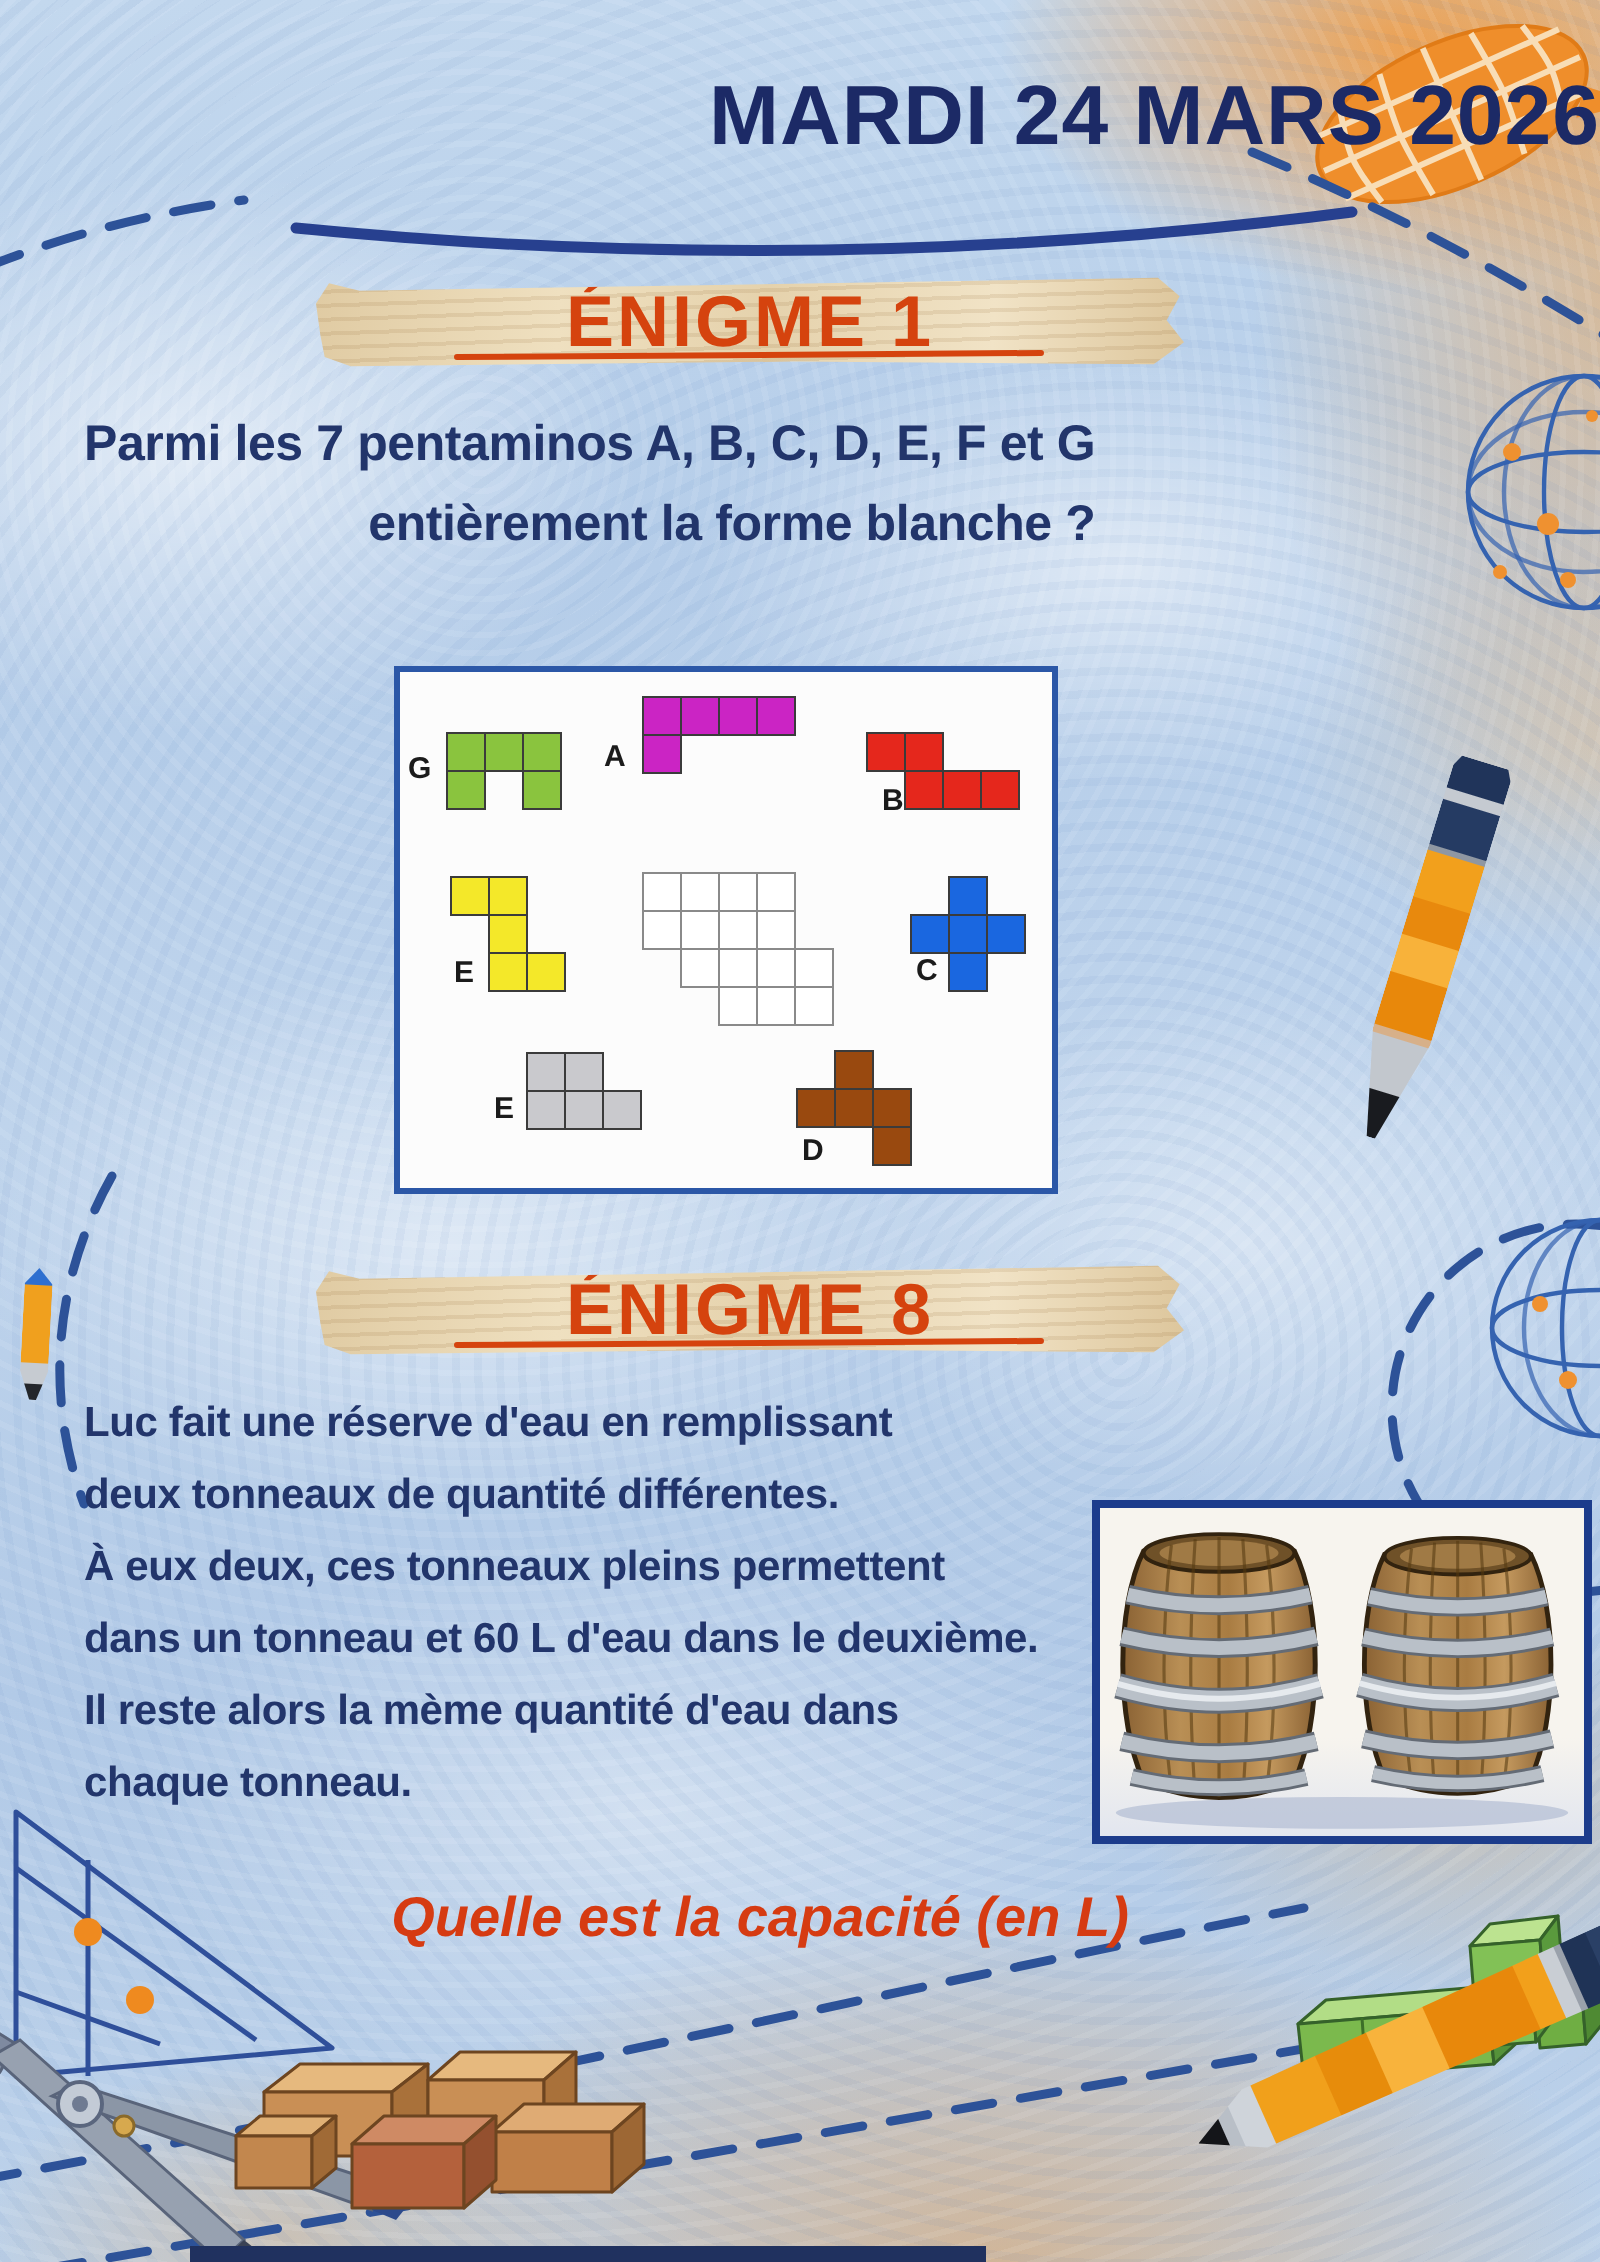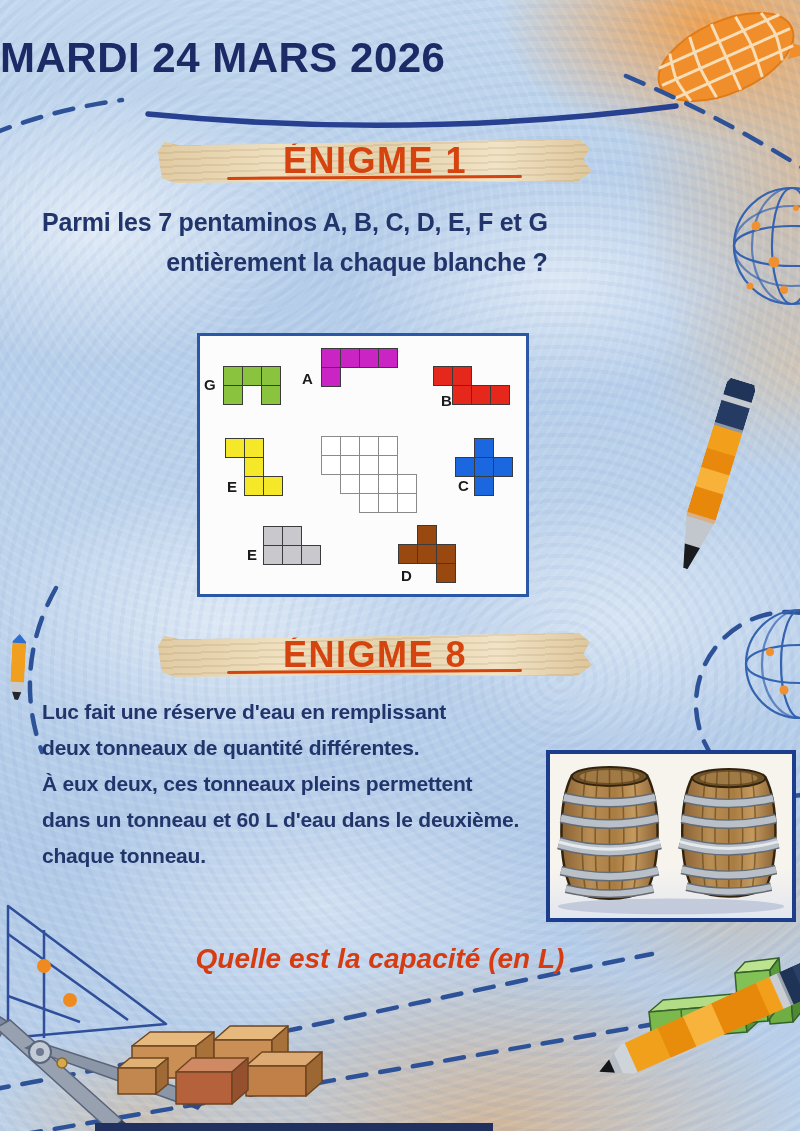--- a/index.html
+++ b/index.html
@@ -17,21 +17,21 @@
       radial-gradient(ellipse 300px 160px at 70% 25%, rgba(255,255,255,.55), rgba(255,255,255,0) 70%),
       radial-gradient(ellipse 340px 200px at 28% 55%, rgba(255,255,255,.5), rgba(255,255,255,0) 70%),
       radial-gradient(ellipse 300px 180px at 78% 55%, rgba(255,255,255,.42), rgba(255,255,255,0) 70%),
       radial-gradient(ellipse 360px 200px at 40% 80%, rgba(255,255,255,.4), rgba(255,255,255,0) 70%),
       linear-gradient(180deg,#c3d8ee 0%,#b5cde9 25%,#bfd4ec 50%,#b2cae7 75%,#bdd2ea 100%);
   }
   .texture{position:absolute;inset:0;pointer-events:none;opacity:.55;
     background-image:
       repeating-radial-gradient(circle at 30% 20%, rgba(255,255,255,.14) 0 3px, rgba(255,255,255,0) 3px 9px),
       repeating-radial-gradient(circle at 70% 60%, rgba(90,130,190,.12) 0 4px, rgba(90,130,190,0) 4px 11px);}
-  .page-title{position:absolute;left:0;top:34px;width:800px;text-align:left;
+  .page-title{position:absolute;left:0;top:34px;width:800px;text-align:right;
     font-size:42px;font-weight:800;letter-spacing:.5px;color:#1c2a66;}
   .swoosh{position:absolute;left:140px;top:98px;}
   .banner{position:absolute;left:158px;width:434px;height:46px;text-align:center;
     background:
       repeating-linear-gradient(178deg, rgba(150,110,60,.14) 0 2px, rgba(150,110,60,0) 2px 7px),
       linear-gradient(93deg,#e0cba3,#efe0c0 28%,#e5d2ac 52%,#f1e3c6 78%,#ddc69c);
     clip-path:polygon(0% 30%,1.5% 8%,5% 16%,97% 2%,99.5% 22%,98% 48%,100% 72%,96.5% 96%,55% 93%,4% 98%,1% 88%,.5% 64%);
     box-shadow:0 3px 6px rgba(90,70,40,.35);}
   .banner-1{top:138px;} .banner-2{top:632px;}
   .banner .banner-label{display:block;margin-top:2px;font-size:36px;font-weight:800;
@@ -200,21 +200,21 @@
   <svg class="swoosh" width="545" height="42" viewBox="0 0 545 42">
     <path d="M8,16 Q272,42 536,8" stroke="#27408f" stroke-width="5.5" fill="none" stroke-linecap="round"></path>
   </svg>
 
   <div class="banner banner-1">
     <span class="banner-label">ÉNIGME 1</span>
     <div class="banner-underline"></div>
   </div>
   <div class="q1">
       <div class="line">Parmi les 7 pentaminos A, B, C, D, E, F et G</div>
-      <div class="line">entièrement la chaque blanche ?</div>
+      <div class="line">entièrement la forme blanche ?</div>
     </div>
   <div class="figure-box">
       <div class="shape" style="left: 121px; top: 100px;">
         <div class="cell" style="left: 0px; top: 0px; width: 20px; height: 20px; background: rgb(255, 255, 255); border-color: rgb(138, 138, 138);"></div>
         <div class="cell" style="left: 19px; top: 0px; width: 20px; height: 20px; background: rgb(255, 255, 255); border-color: rgb(138, 138, 138);"></div>
         <div class="cell" style="left: 38px; top: 0px; width: 20px; height: 20px; background: rgb(255, 255, 255); border-color: rgb(138, 138, 138);"></div>
         <div class="cell" style="left: 57px; top: 0px; width: 20px; height: 20px; background: rgb(255, 255, 255); border-color: rgb(138, 138, 138);"></div>
         <div class="cell" style="left: 0px; top: 19px; width: 20px; height: 20px; background: rgb(255, 255, 255); border-color: rgb(138, 138, 138);"></div>
         <div class="cell" style="left: 19px; top: 19px; width: 20px; height: 20px; background: rgb(255, 255, 255); border-color: rgb(138, 138, 138);"></div>
         <div class="cell" style="left: 38px; top: 19px; width: 20px; height: 20px; background: rgb(255, 255, 255); border-color: rgb(138, 138, 138);"></div>
@@ -287,20 +287,21 @@
 
   <div class="banner banner-2">
     <span class="banner-label">ÉNIGME 8</span>
     <div class="banner-underline"></div>
   </div>
   <div class="q2">
       <div class="line">Luc fait une réserve d'eau en remplissant</div>
       <div class="line">deux tonneaux de quantité différentes.</div>
       <div class="line">À eux deux, ces tonneaux pleins permettent</div>
       <div class="line">dans un tonneau et 60 L d'eau dans le deuxième.</div>
+      <div class="line">Il reste alors la mème quantité d'eau dans</div>
       <div class="line">chaque tonneau.</div>
     </div>
 
   <div class="barrels-box">
     <svg width="100%" height="100%" viewBox="0 0 244 162">
       <defs>
         <linearGradient id="wood" x1="0" y1="0" x2="1" y2="0">
           <stop offset="0" stop-color="#8a6234"></stop>
             <stop offset=".3" stop-color="#b98f55"></stop>
           <stop offset=".55" stop-color="#a97c42"></stop>

